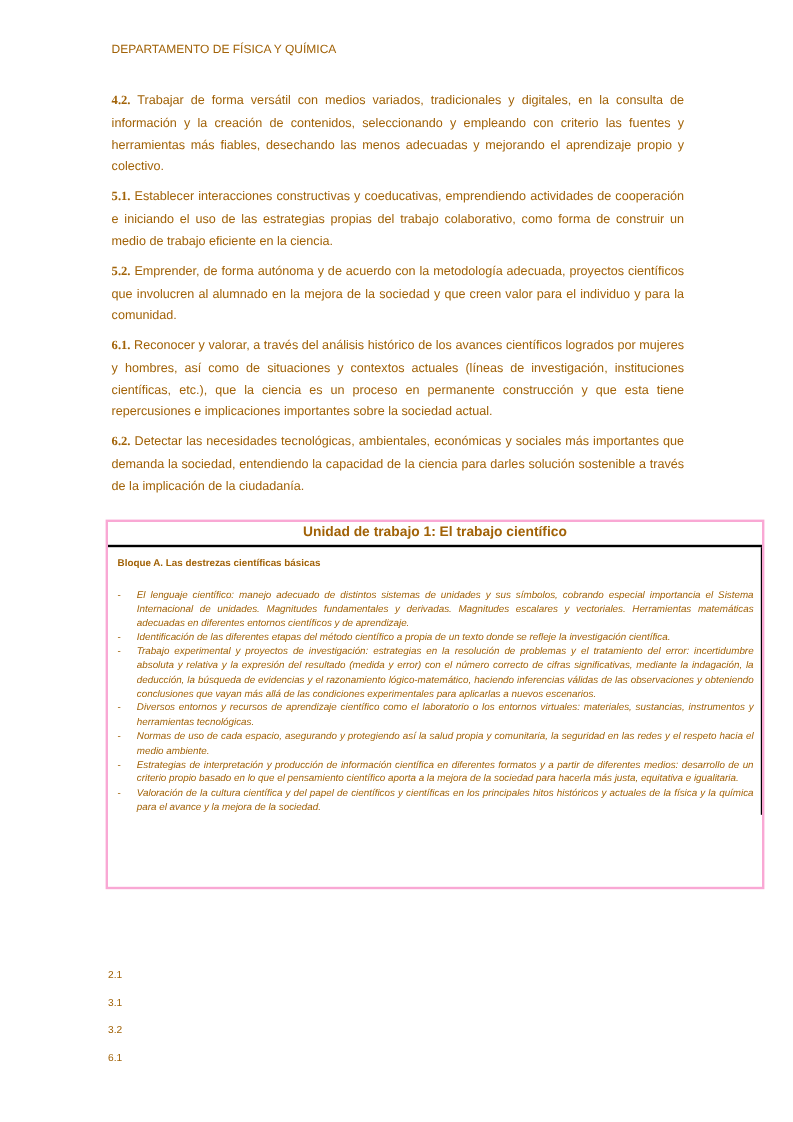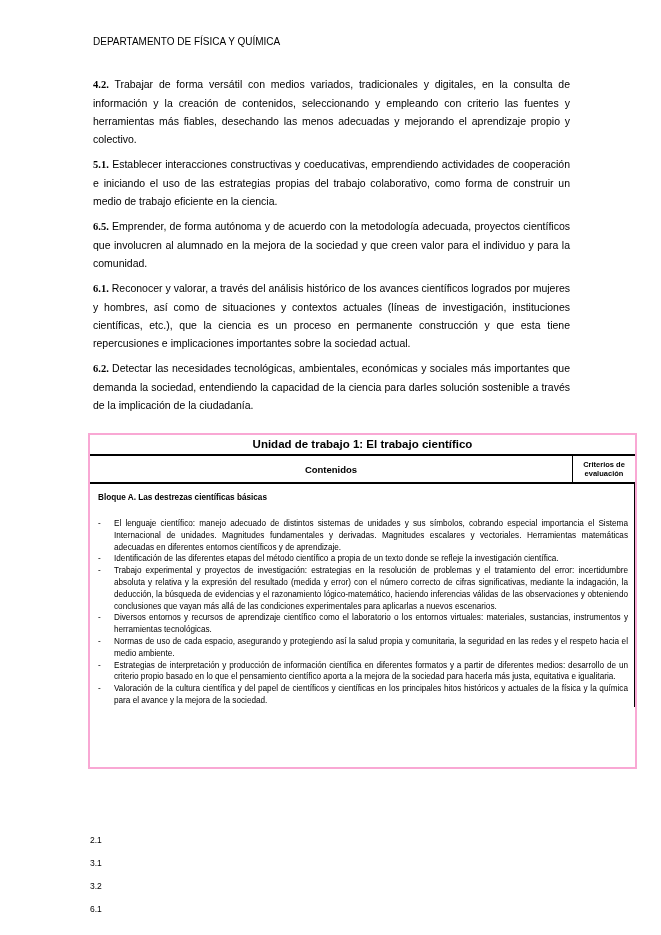--- a/index.html
+++ b/index.html
@@ -1,21 +1,21 @@
 <!DOCTYPE html>
 <html><head>
 <meta charset="utf-8">
 <style>
   * { margin: 0; padding: 0; box-sizing: border-box; }
   html, body { background: #ffffff; }
   .page {
     width: 661px;
     height: 935px;
     background: #ffffff;
-    color: #000000;
+    color: #a16207;
     font-family: "Liberation Sans", sans-serif;
     padding: 36px 24px 0 88px;
     overflow: hidden;
   }
   .doc-header {
     margin-left: 5px;
     font-size: 10px;
     margin-bottom: 28px;
     white-space: nowrap;
   }
@@ -79,21 +79,21 @@
     font-weight: bold;
     font-size: 8.2px;
     margin-bottom: 16px;
   }
   .bullet {
     display: flex;
     font-size: 8.2px;
     line-height: 11.8px;
   }
   .bullet .dash { width: 16px; flex-shrink: 0; }
-  .bullet .btext { flex: 1; text-align: justify; }
+  .bullet .btext { flex: 1; text-align: justify; font-style: italic; }
   .t-criteria {
     width: 62px;
     padding-top: 128px;
     text-align: left;
     font-size: 8.5px;
   }
   .crit { line-height: 11px; margin-bottom: 12px; }
 </style>
 </head>
 <body>
@@ -106,42 +106,38 @@
     <b>4.2.</b>
     <span>Trabajar de forma versátil con medios variados, tradicionales y digitales, en la consulta de información y la creación de contenidos, seleccionando y empleando con criterio las fuentes y herramientas más fiables, desechando las menos adecuadas y mejorando el aprendizaje propio y colectivo.</span>
   </p>
 
   <p class="para">
     <b>5.1.</b>
     <span>Establecer interacciones constructivas y coeducativas, emprendiendo actividades de cooperación e iniciando el uso de las estrategias propias del trabajo colaborativo, como forma de construir un medio de trabajo eficiente en la ciencia.</span>
   </p>
 
   <p class="para">
-    <b>6.5.</b>
+    <b>5.2.</b>
     <span>Emprender, de forma autónoma y de acuerdo con la metodología adecuada, proyectos científicos que involucren al alumnado en la mejora de la sociedad y que creen valor para el individuo y para la comunidad.</span>
   </p>
 
   <p class="para">
     <b>6.1.</b>
     <span>Reconocer y valorar, a través del análisis histórico de los avances científicos logrados por mujeres y hombres, así como de situaciones y contextos actuales (líneas de investigación, instituciones científicas, etc.), que la ciencia es un proceso en permanente construcción y que esta tiene repercusiones e implicaciones importantes sobre la sociedad actual.</span>
   </p>
 
   <p class="para">
     <b>6.2.</b>
     <span>Detectar las necesidades tecnológicas, ambientales, económicas y sociales más importantes que demanda la sociedad, entendiendo la capacidad de la ciencia para darles solución sostenible a través de la implicación de la ciudadanía.</span>
   </p>
 
   <div class="unit-table">
 
     <div class="t-title">Unidad de trabajo 1: El trabajo científico</div>
 
-    <div class="t-head">
-      <div class="t-head-contents">Contenidos</div>
-      <div class="t-head-criteria">Criterios de evaluación</div>
-    </div>
 
     <div class="t-body">
 
       <div class="t-contents">
         <div class="block-heading">Bloque A. Las destrezas científicas básicas</div>
 
         <div class="bullet">
           <span class="dash">-</span>
           <span class="btext">El lenguaje científico: manejo adecuado de distintos sistemas de unidades y sus símbolos, cobrando especial importancia el Sistema Internacional de unidades. Magnitudes fundamentales y derivadas. Magnitudes escalares y vectoriales. Herramientas matemáticas adecuadas en diferentes entornos científicos y de aprendizaje.</span>
         </div>

